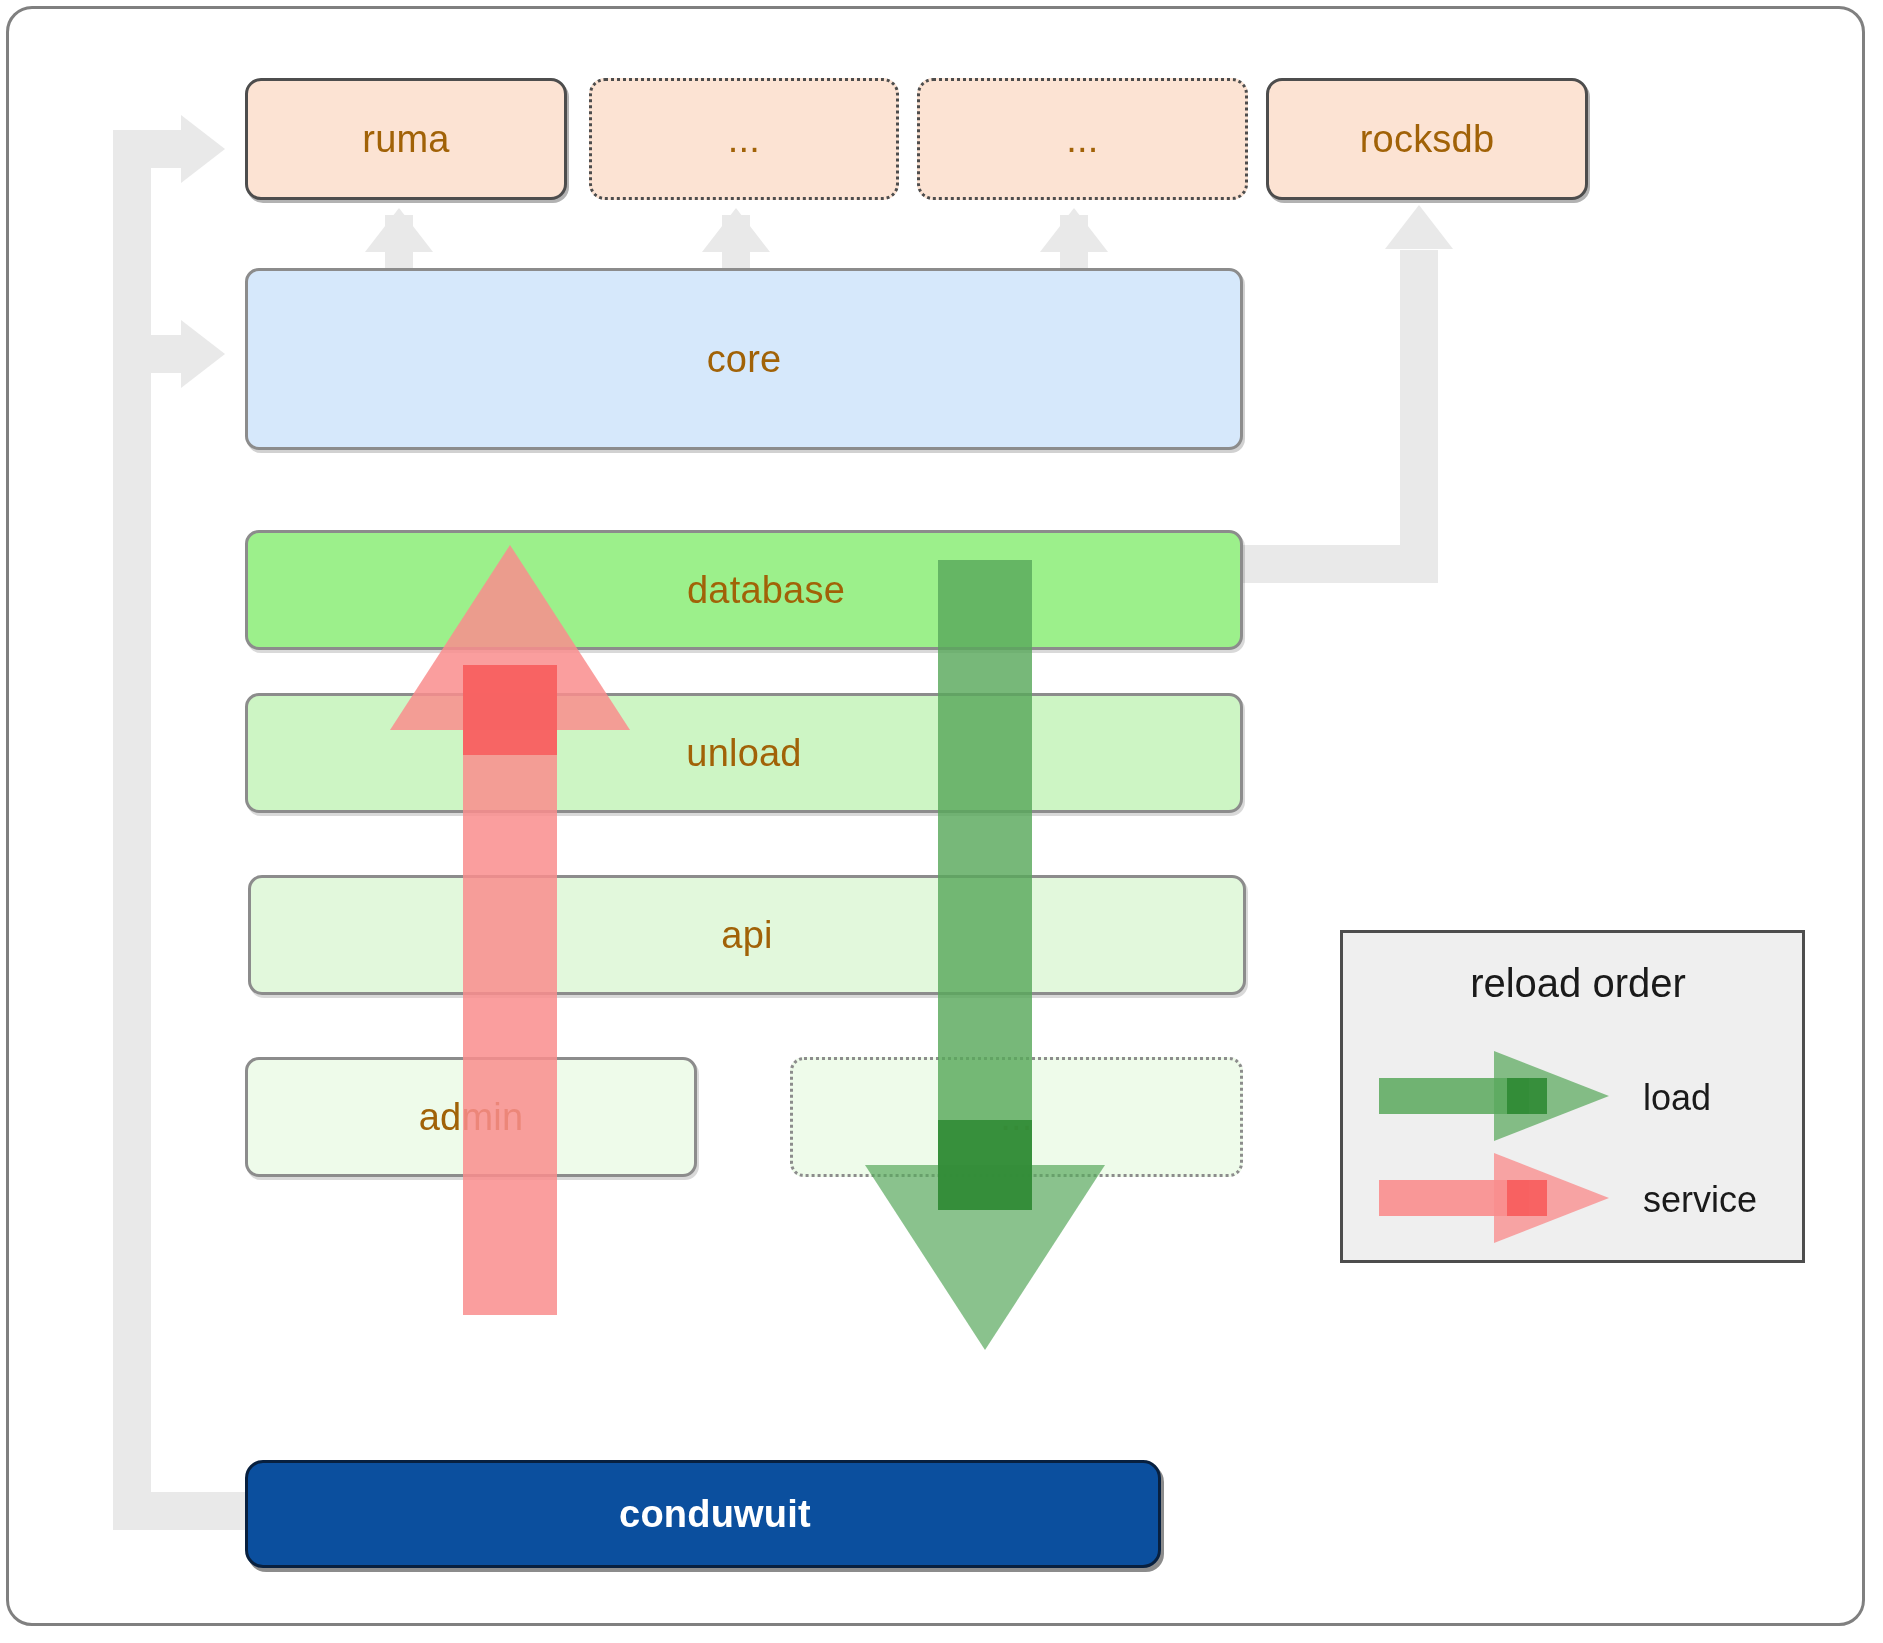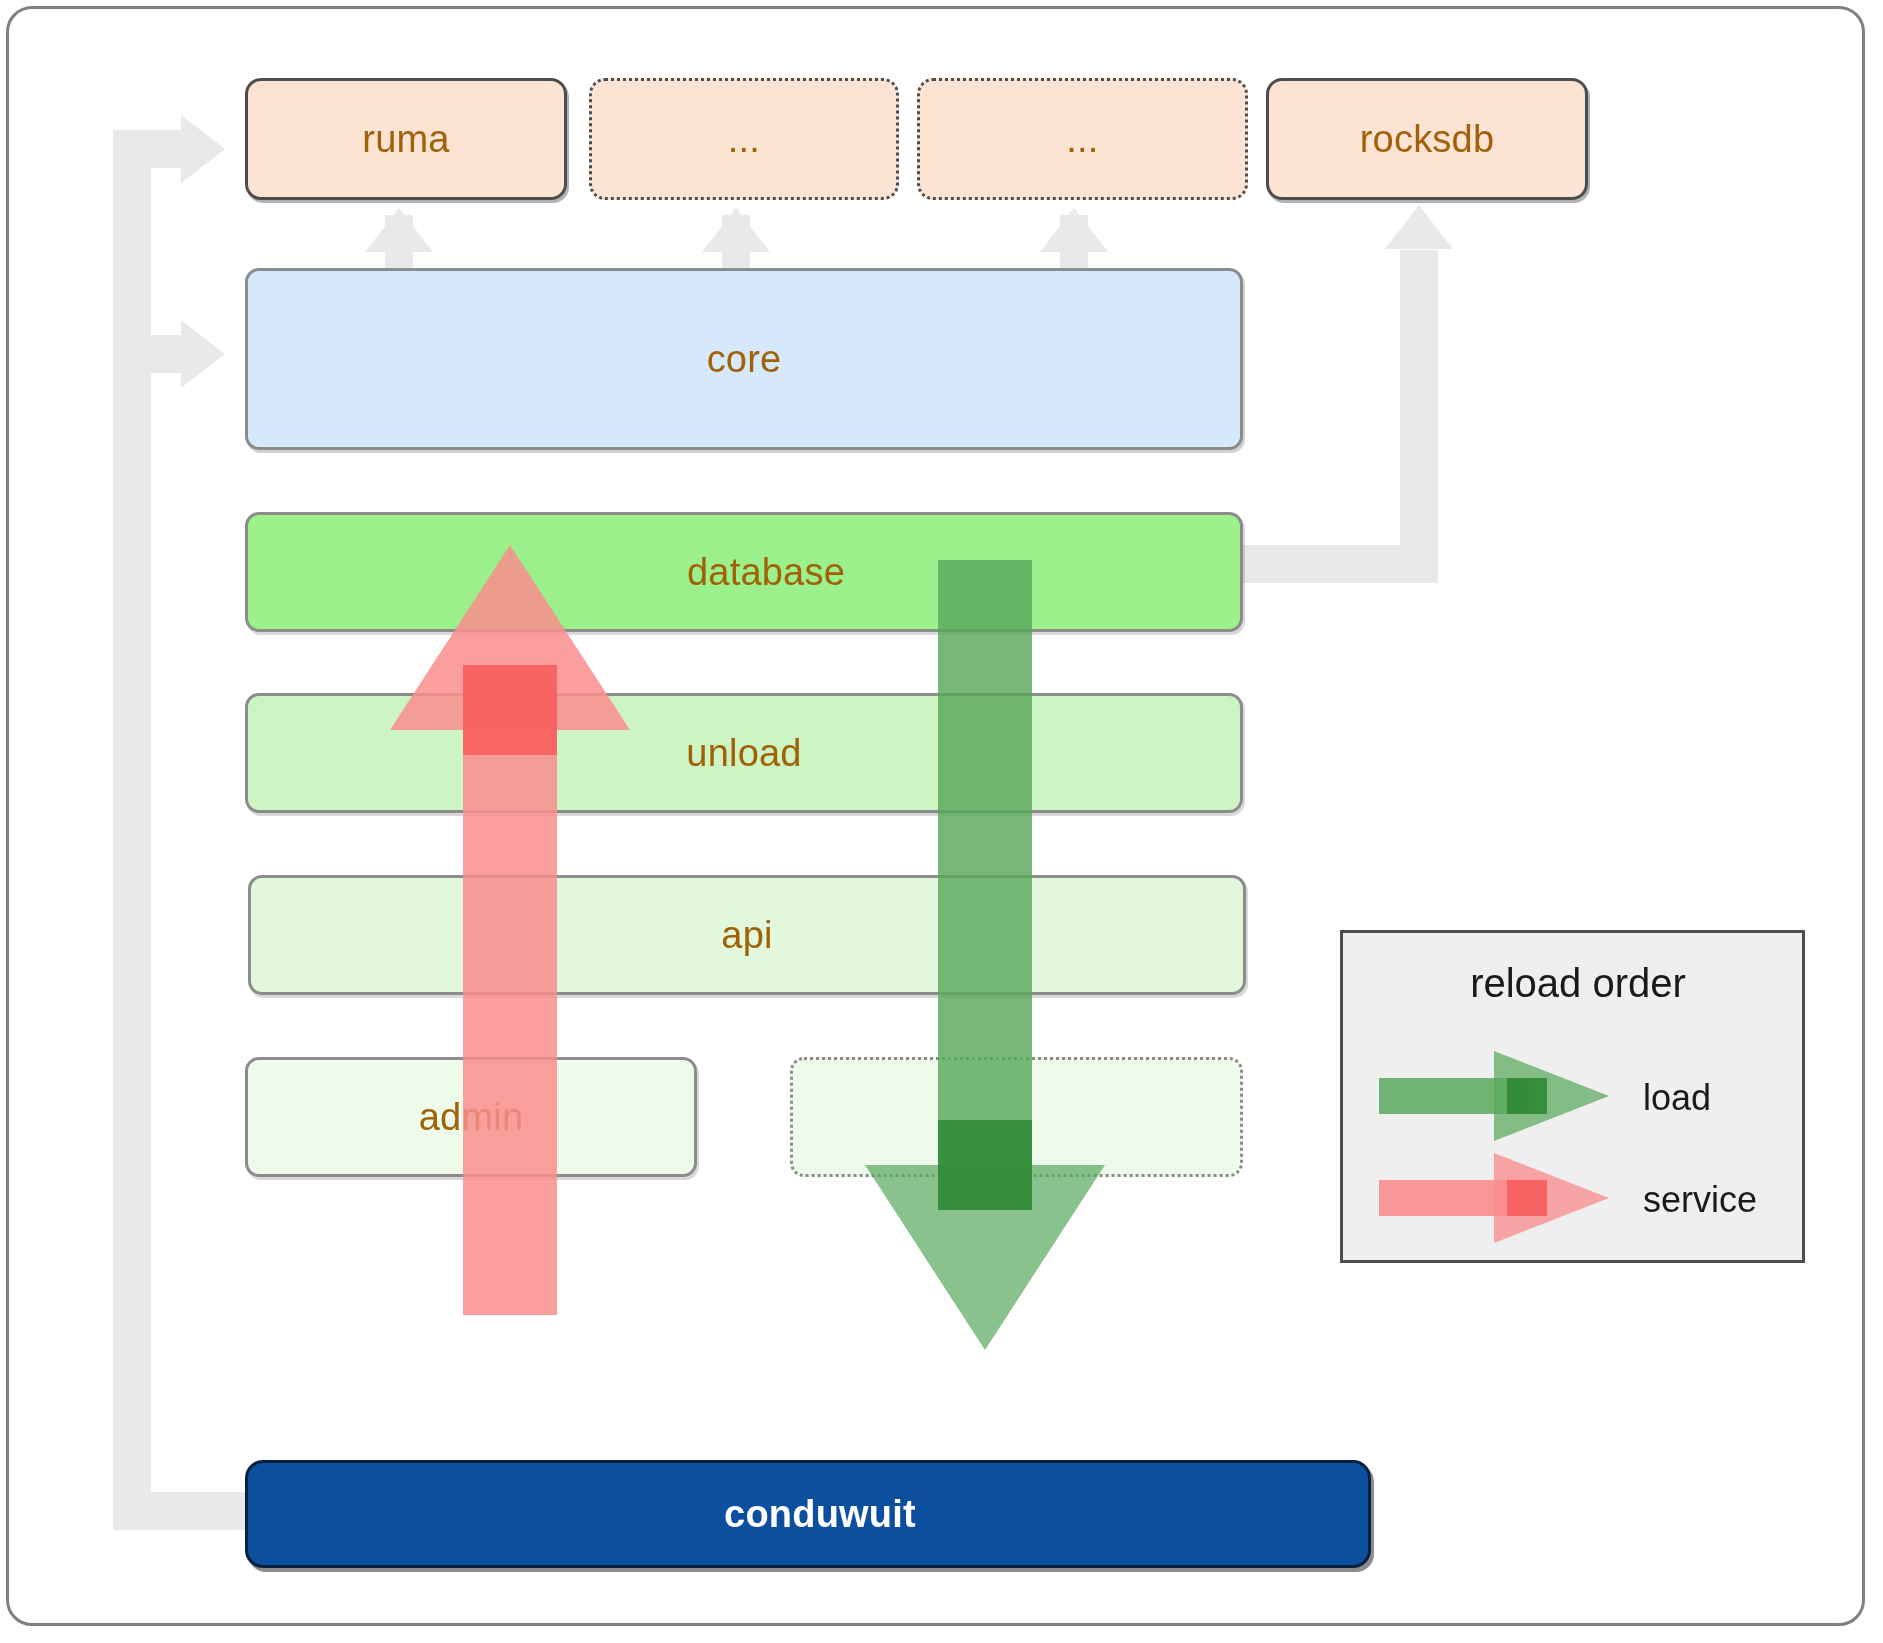--- a/index.html
+++ b/index.html
@@ -167,42 +167,42 @@
     <span>...</span>
   </div>
   <div class="node dep" style="left:1266px; top:78px; width:322px; height:122px;">
     <span>rocksdb</span>
   </div>
 
   <div class="node core-box" style="left:245px; top:268px; width:998px; height:182px;">
     <span>core</span>
   </div>
 
-  <div class="node layer" style="left:245px; top:512px; width:998px; height:120px; background:#9cf08b;padding-left:44px;">
+  <div class="node layer" style="left:245px; top:530px; width:998px; height:120px; background:#9cf08b;padding-left:44px;">
     <span>database</span>
   </div>
 
   <div class="node layer" style="left:245px; top:693px; width:998px; height:120px; background:#cdf5c4;">
     <span>unload</span>
   </div>
 
   <div class="node layer" style="left:248px; top:875px; width:998px; height:120px; background:#e2f8dc;">
     <span>api</span>
   </div>
 
   <div class="node layer" style="left:245px; top:1057px; width:452px; height:120px; background:#eefbea;">
     <span>admin</span>
   </div>
 
   <div class="node layer-dotted" style="left:790px; top:1057px; width:453px; height:120px; background:#eefbea;">
     <span>...</span>
   </div>
 
 
-  <div class="node bin" style="left:245px; top:1460px; width:1126px; height:108px;padding-left:24px;">
+  <div class="node bin" style="left:245px; top:1460px; width:916px; height:108px;padding-left:24px;">
     <span>conduwuit</span>
   </div>
 
   <svg class="flow" width="240" height="770" style="left:390px; top:545px;" viewBox="0 0 240 770">
     <rect x="73" y="120" width="94" height="650" fill="#f98d8d" opacity="0.85"></rect>
     <polygon points="120,0 240,185 0,185" fill="#f98d8d" opacity="0.85"></polygon>
     <rect x="73" y="120" width="94" height="90" fill="#f75c5c" opacity="0.85"></rect>
   </svg>
 
   <svg class="flow" width="240" height="790" style="left:865px; top:560px;" viewBox="0 0 240 790">

